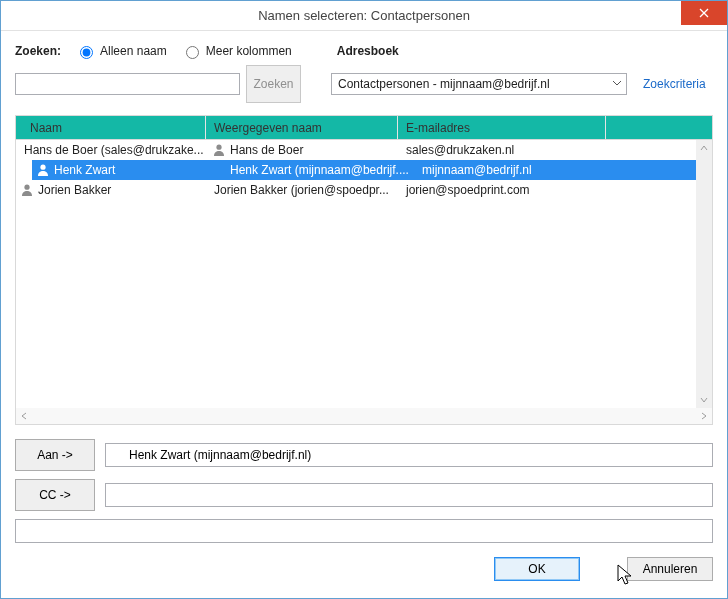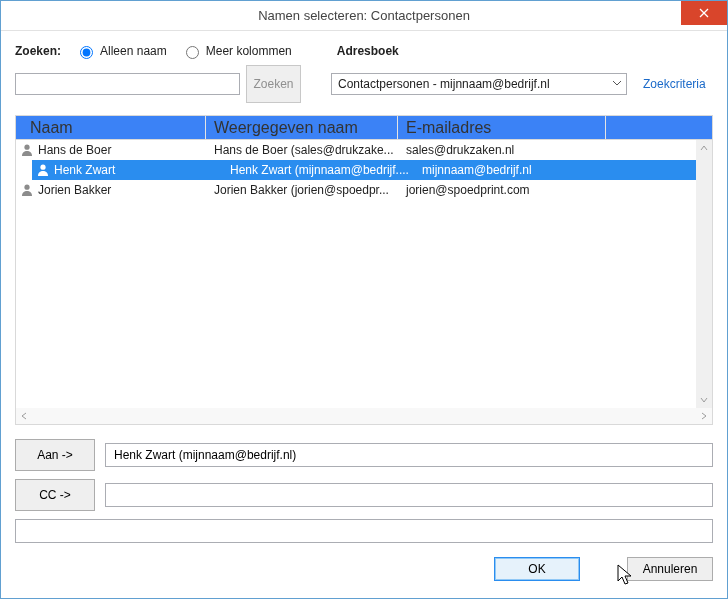--- a/index.html
+++ b/index.html
@@ -101,23 +101,23 @@
   .list-wrap {
     margin-top:12px;
     border:1px solid #D9D9D9;
     display:flex;
     flex-direction:column;
     height: 310px;
   }
   .list-header {
     display:flex;
     height:24px;
-    background:#3b82f6;
+    background:#14b8a6;
     border-bottom:1px solid #D9D9D9;
-    font-size:16px;
+    font-size:12px;
   }
   .list-header .col, .list-row .col {
     display:flex; align-items:center;
     padding:0 8px;
     overflow:hidden; white-space:nowrap; text-overflow:ellipsis;
   }
   .list-header .col { border-right:1px solid #E4E4E4; color:#333; }
   .col-name { width:190px; }
   .col-disp { width:192px; }
   .col-mail { width:208px; }
@@ -153,21 +153,21 @@
   .recips { margin-top:14px; display:flex; flex-direction:column; gap:8px; }
   .recip-row { display:flex; align-items:center; gap:10px; }
   .recip-btn {
     width:80px; height:32px;
     background:#EFEFEF; border:1px solid #ACACAC;
     font:inherit; cursor:pointer;
   }
   .recip-input {
     flex:1; height:24px;
     border:1px solid #ABADB3;
-    padding:0 8px;
+    padding:0 23px;
     font:inherit;
   }
   
   .bottom {
     margin-top:14px;
     display:flex; justify-content:flex-end; gap:8px;
   }
   .dlg-btn {
     width:86px; height:24px;
     background:#EFEFEF; border:1px solid #ACACAC;
@@ -236,29 +236,29 @@
       <div class="list-header">
         <div class="col col-name" style="padding-left:14px;">Naam</div>
         <div class="col col-disp">Weergegeven naam</div>
         <div class="col col-mail">E-mailadres</div>
         <div class="col col-right"></div>
       </div>
 
       <div class="list-body">
         <div class="list-rows" id="list-rows">
             <div class="list-row">
+              <div class="col col-disp">
+                <span>Hans de Boer (sales@drukzake...</span>
+              </div>
               <div class="col col-name">
                 <svg class="person-icon" width="14" height="14" viewBox="0 0 14 14">
                   <circle cx="7" cy="4.2" r="2.6" fill="#8C8C8C"></circle>
                   <path d="M2 13 C2 9.5 4.2 8 7 8 C9.8 8 12 9.5 12 13 Z" fill="#8C8C8C"></path>
                 </svg>
                 <span>Hans de Boer</span>
-              </div>
-              <div class="col col-disp">
-                <span>Hans de Boer (sales@drukzake...</span>
               </div>
               <div class="col col-mail">
                 <span>sales@drukzaken.nl</span>
               </div>
               <div class="col col-right"></div>
             </div>
             <div class="list-row selected">
               <div class="col col-name">
                 <svg class="person-icon" width="14" height="14" viewBox="0 0 14 14">
                   <circle cx="7" cy="4.2" r="2.6" fill="#fff"></circle>

